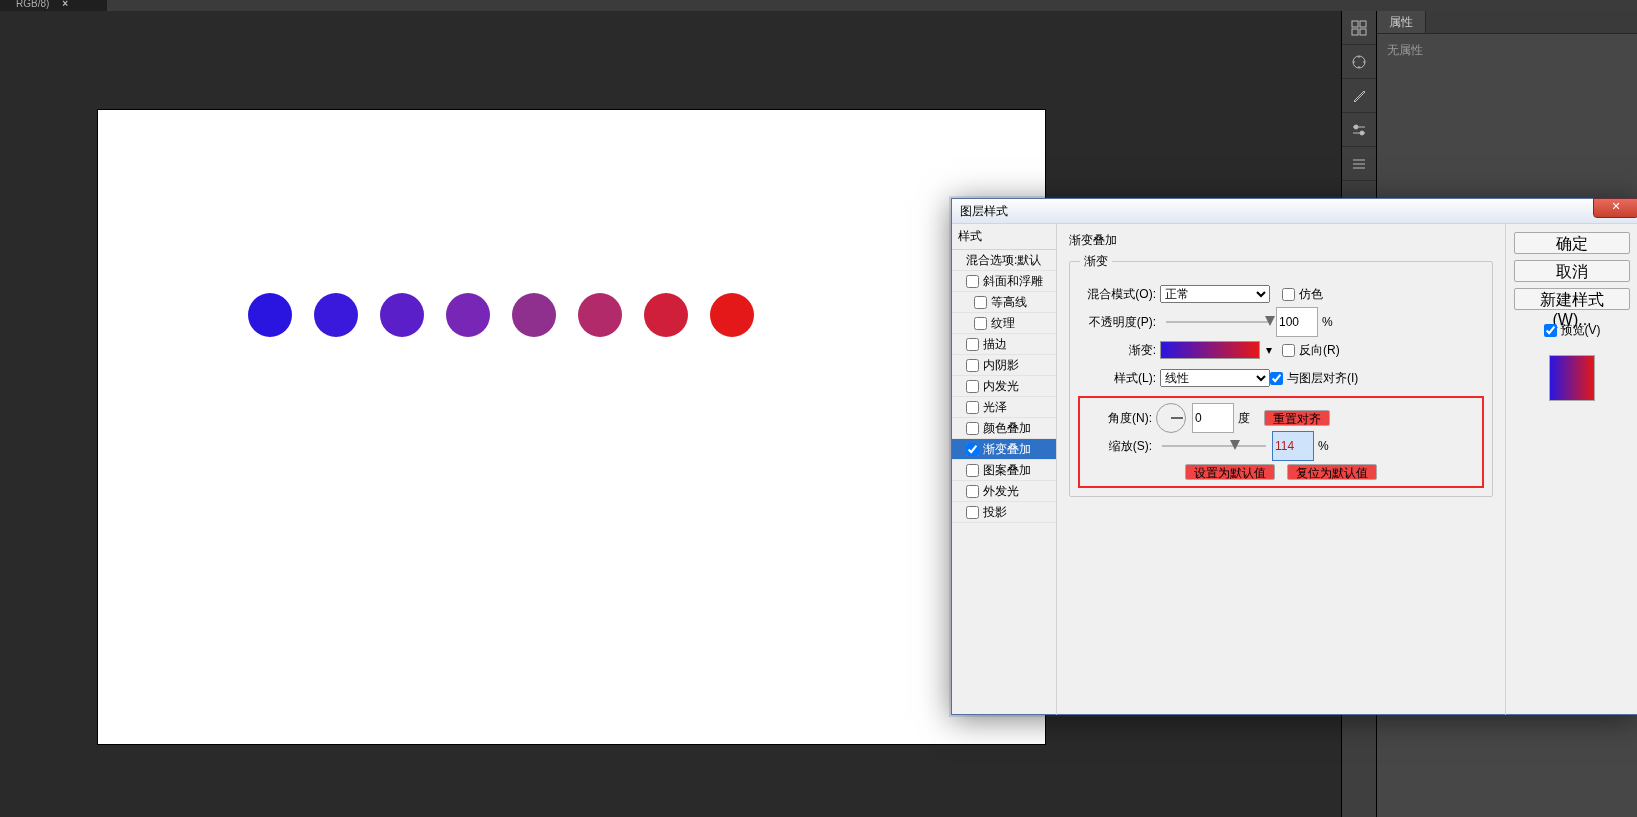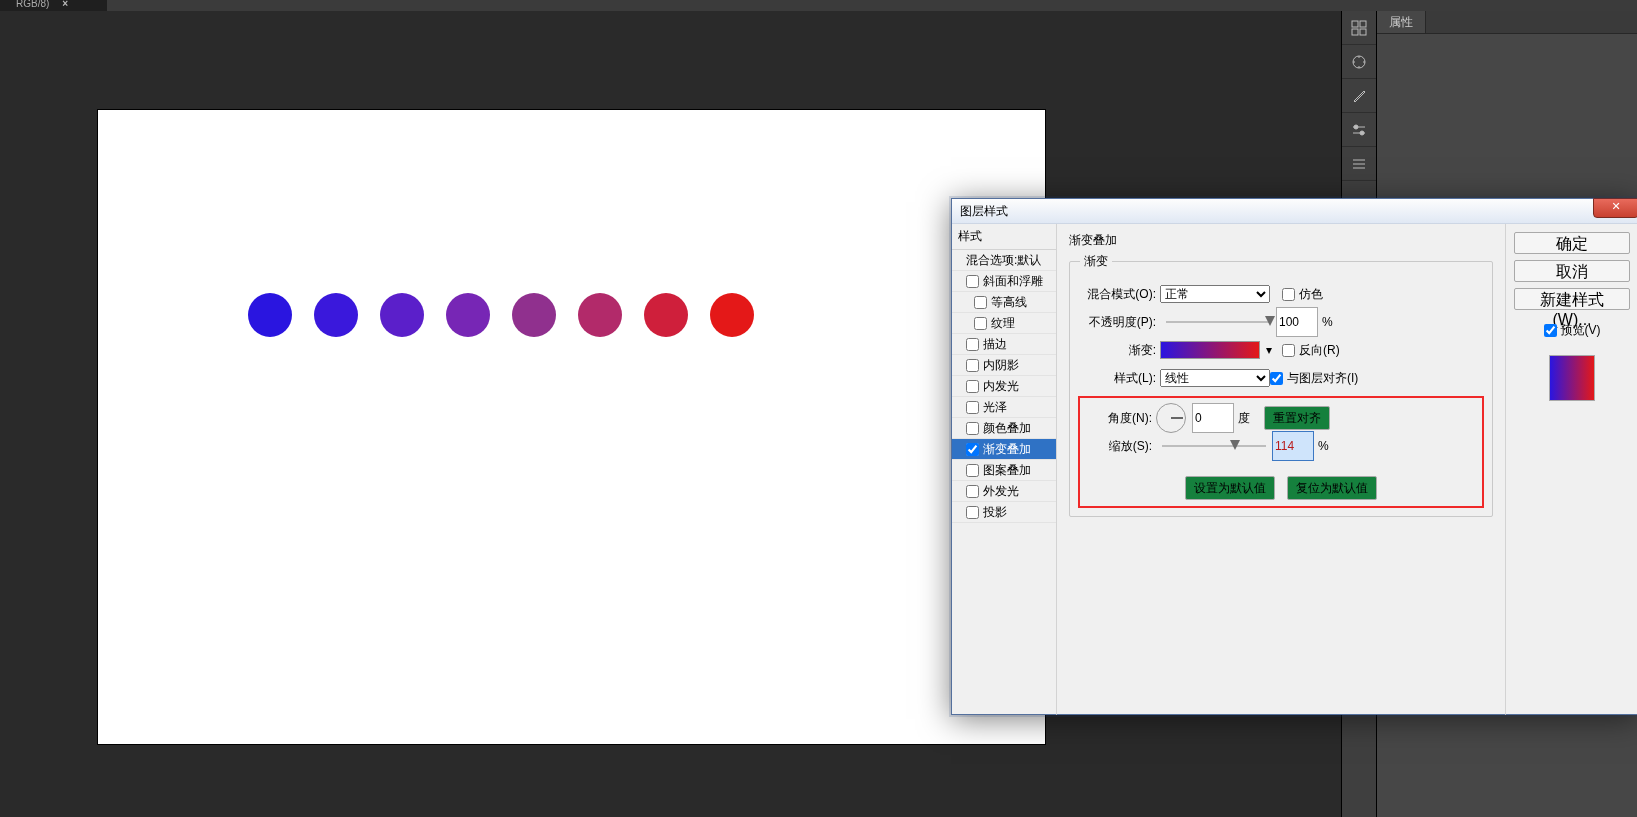--- a/index.html
+++ b/index.html
@@ -49,26 +49,26 @@
   .opts fieldset{border:1px solid #c9c9c9;border-radius:2px;padding:10px 10px 8px 10px;margin:0}
   .opts legend{padding:0 4px}
   .opts .line{display:flex;align-items:center;height:28px;white-space:nowrap}
   .opts .label{width:76px;text-align:right;padding-right:4px}
   .opts select{font-size:12px}
   .opts input[type=text]{width:36px;font-size:12px;text-align:left;border:1px solid #a9a9a9;padding:7px 2px;height:14px}
   .slider{width:104px;height:14px;position:relative;margin:0 6px}
   .slider::before{content:"";position:absolute;left:0;right:0;top:6px;height:2px;background:#bdbdbd}
   .slider .thumb{position:absolute;top:1px;width:0;height:0;border-left:5px solid transparent;border-right:5px solid transparent;border-top:10px solid #6a6a6a}
   .grad-preview{width:98px;height:16px;border:1px solid #9a9a9a;display:inline-block;margin:0 6px 0 0}
-  .smallbtn{border:1px solid #a9a9a9;background:#15803d;height:24px;padding:0 8px;font-size:12px;border-radius:2px}
+  .smallbtn{border:1px solid #a9a9a9;background:#ef4444;height:16px;padding:0 8px;font-size:12px;border-radius:2px}
   .angle-dial{width:28px;height:28px;border:1px solid #9a9a9a;border-radius:50%;display:inline-block;position:relative;margin-right:6px;vertical-align:middle}
   .angle-dial::after{content:"";position:absolute;left:14px;top:13px;width:12px;height:2px;background:#666}
   .focus-input{background:#cfe4fb;border:1px solid #3c78c3!important;color:#b91c1c}
   .redbox{border:2px solid #f02828}
-  .btnrow{display:flex;justify-content:center;gap:12px;margin-top:16px}
+  .btnrow{display:flex;justify-content:center;gap:12px;margin-top:4px}
 
   
   .right-col{width:116px;border-left:1px solid #d3d3d3;padding:8px 8px 0 8px;display:flex;flex-direction:column;gap:6px;align-items:center}
   .right-col button{width:100%;height:22px;border:1px solid #a9a9a9;background:#f5f5f5;font-size:16px;border-radius:2px}
   .right-col .preview-swatch{width:44px;height:44px;border:1px solid #a9a9a9;margin-top:10px}
 
   .cb{display:inline-flex;align-items:center;gap:4px}
   .cb input{margin:0}
 </style>
 </head>
@@ -130,20 +130,21 @@
     </div>
     <div class="btn">
       <svg viewBox="0 0 16 16"></svg>
     </div>
   </div>
 
 <div class="panel">
   <div class="tabbar">
     <div class="ptab">属性</div>
   </div>
+  <div class="body">无属性</div>
 </div>
 
 <div class="dialog">
   <div class="titlebar">
     <span>图层样式</span>
     <div class="closebtn">✕</div>
   </div>
   <div class="dlg-body">
 
     <div class="cats">

